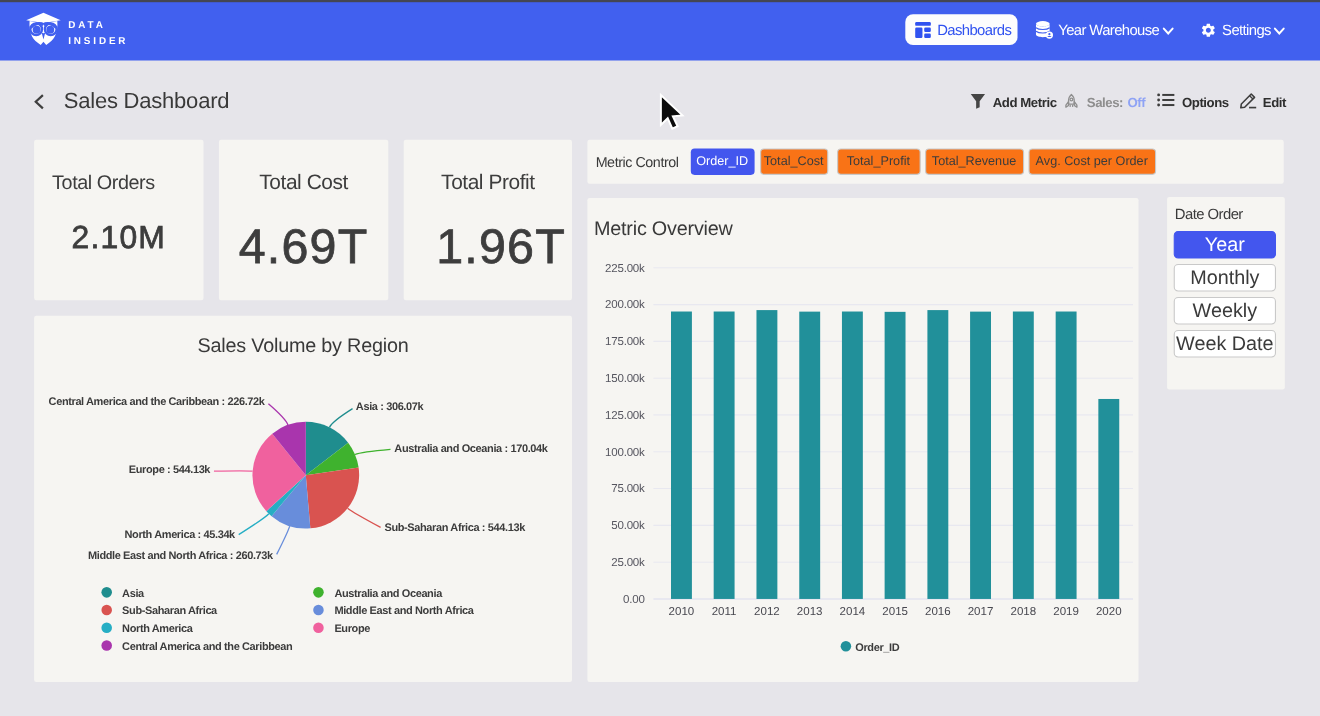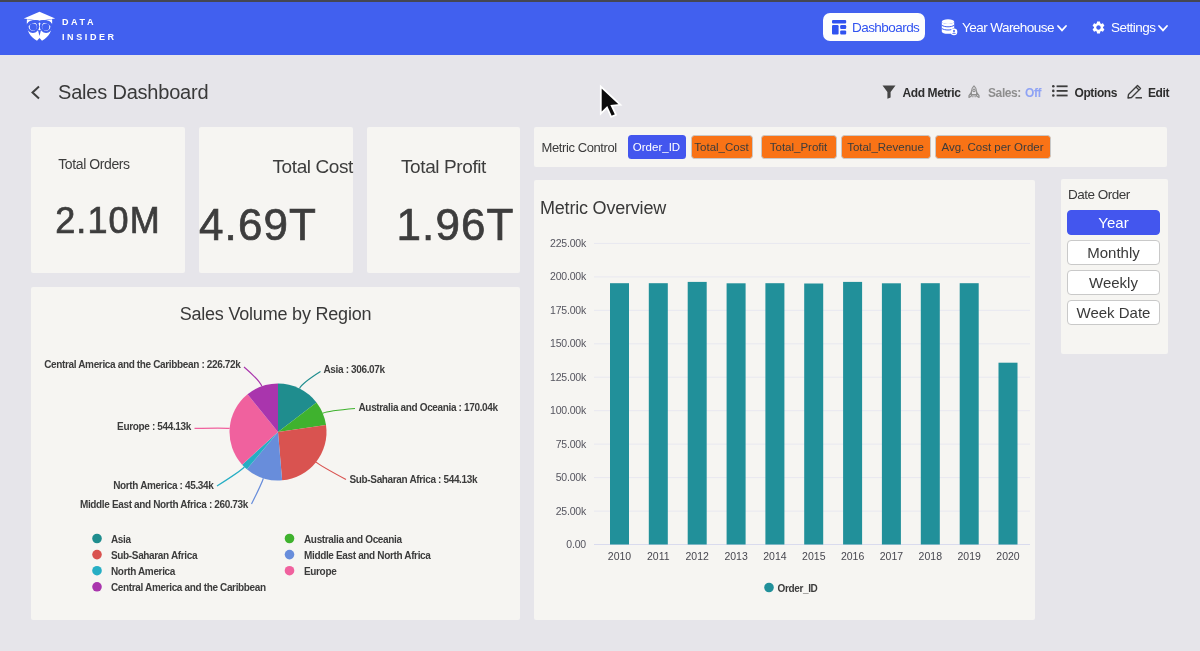--- a/index.html
+++ b/index.html
@@ -11,21 +11,21 @@
 #topline{position:absolute;left:0;top:0;width:1200px;height:2px;background:#444653}
 .navtxt{color:#fff;font-size:13.5px;letter-spacing:-0.55px}
 
 .act{position:absolute;font-size:12px;font-weight:bold;color:#2e2e2e;letter-spacing:-0.4px}
 .plab{font-size:10px;font-weight:bold;fill:#3c3c3c;letter-spacing:-0.35px}
 svg{overflow:visible}
 .ax{font-size:10.5px;fill:#55555f;letter-spacing:-0.2px}
 .ax2{font-size:10.5px;fill:#47474f}
 .btn{position:absolute;background:#f97316;border:1px solid #c8c8c8;border-radius:3.5px;font-size:11.5px;color:#3c3c3c;text-align:center;line-height:22px;height:24px}
 .btnsel{position:absolute;background:#4356ee;border-radius:3.5px;font-size:11.5px;color:#fff;text-align:center;line-height:24px;height:24px}
-.dbtn{position:absolute;left:1067px;width:93px;height:25px;border-radius:4px;font-size:15px;text-align:center;line-height:23px;background:#fff;border:1px solid #c9c9c9;color:#3a3a3a}
+.dbtn{position:absolute;left:1067px;width:93px;height:25px;border-radius:4px;font-size:18px;text-align:center;line-height:23px;background:#fff;border:1px solid #c9c9c9;color:#3a3a3a}
 </style></head>
 <body>
 <div id="app">
   <div id="nav"></div>
   <div id="topline"></div>
 
   <svg class="abs" style="left:22px;top:8px" width="34" height="34" viewBox="0 0 34 34">
     <path d="M1.8 10.5 L17.5 3.7 L33.2 10.5 L17.5 12.8 Z" fill="#fff"></path>
     <path d="M4.9 11.2 C4.3 20.5 6.6 27.0 12.3 30.9 L15.0 32.8 L17.5 29.9 L20.0 32.8 L22.7 30.9 C28.4 27.0 30.7 20.5 30.1 11.2 L17.5 13.2 Z" fill="#fff"></path>
     <circle cx="10.9" cy="18.6" r="5.3" fill="none" stroke="#4160ef" stroke-width="2.1"></circle>
@@ -97,25 +97,25 @@
   <svg class="abs" style="left:1127px;top:84px" width="17" height="15" viewBox="0 0 17 15">
     <path d="M1.5 10.5 L10.5 1.5 L13.5 4.5 L4.5 13.5 L1 14 Z" fill="none" stroke="#3d3d3d" stroke-width="1.4" stroke-linejoin="round"></path>
     <line x1="9" y1="3" x2="12" y2="6" stroke="#3d3d3d" stroke-width="1.2"></line>
     <line x1="8.5" y1="13.8" x2="15" y2="13.8" stroke="#3d3d3d" stroke-width="1.5"></line>
   </svg>
   <div class="act" style="left:1148px;top:85.5px">Edit</div>
 
   <div class="card" style="left:31px;top:127px;width:154px;height:146px"></div>
   <div class="card" style="left:199px;top:127px;width:154px;height:146px"></div>
   <div class="card" style="left:367px;top:127px;width:153px;height:146px"></div>
-  <div class="abs" style="left:31px;top:156px;width:126px;text-align:center;font-size:14px;color:#3d3d3d;letter-spacing:-0.4px">Total Orders</div>
-  <div class="abs" style="left:199px;top:156px;width:154px;text-align:right;font-size:19px;color:#3d3d3d;letter-spacing:-0.4px">Total Cost</div>
+  <div class="abs" style="left:31px;top:156px;width:126px;text-align:center;font-size:18px;color:#3d3d3d;letter-spacing:-0.4px">Total Orders</div>
+  <div class="abs" style="left:199px;top:156px;width:154px;text-align:center;font-size:19px;color:#3d3d3d;letter-spacing:-0.4px">Total Cost</div>
   <div class="abs" style="left:367px;top:156px;width:153px;text-align:center;font-size:19px;color:#3d3d3d;letter-spacing:-0.4px">Total Profit</div>
-  <div class="abs" style="left:31px;top:199.5px;width:154px;text-align:center;font-size:36px;color:#3d3d3d;-webkit-text-stroke:0.7px #3d3d3d;letter-spacing:1.1px">2.10M</div>
-  <div class="abs" style="left:199px;top:199.5px;width:154px;font-size:44px;color:#3d3d3d;-webkit-text-stroke:0.7px #3d3d3d;letter-spacing:1.1px">4.69T</div>
+  <div class="abs" style="left:31px;top:199.5px;width:154px;text-align:center;font-size:29px;color:#3d3d3d;-webkit-text-stroke:0.7px #3d3d3d;letter-spacing:1.1px">2.10M</div>
+  <div class="abs" style="left:199px;top:199.5px;width:154px;text-align:center;font-size:44px;color:#3d3d3d;-webkit-text-stroke:0.7px #3d3d3d;letter-spacing:1.1px">4.69T</div>
   <div class="abs" style="left:379px;top:199.5px;width:153px;text-align:center;font-size:44px;color:#3d3d3d;-webkit-text-stroke:0.7px #3d3d3d;letter-spacing:1.1px">1.96T</div>
 
   <div class="card" style="left:31px;top:287px;width:489px;height:333px"></div>
   <div class="abs" style="left:31px;top:303.5px;width:489px;text-align:center;font-size:18px;color:#393939;letter-spacing:-0.2px">Sales Volume by Region</div>
   <svg class="abs" style="left:31px;top:287px" width="489" height="333" viewBox="0 0 489 333">
 <path d="M247.0,145.0 L247.00,96.50 A48.5,48.5 0 0 1 285.50,115.50 Z" fill="#1f8d8e"></path>
 <path d="M247.0,145.0 L285.50,115.50 A48.5,48.5 0 0 1 295.00,138.02 Z" fill="#3fb22e"></path>
 <path d="M247.0,145.0 L295.00,138.02 A48.5,48.5 0 0 1 251.11,193.33 Z" fill="#d95350"></path>
 <path d="M247.0,145.0 L251.11,193.33 A48.5,48.5 0 0 1 215.89,182.21 Z" fill="#688ddb"></path>
 <path d="M247.0,145.0 L215.89,182.21 A48.5,48.5 0 0 1 211.14,177.66 Z" fill="#26aec4"></path>

